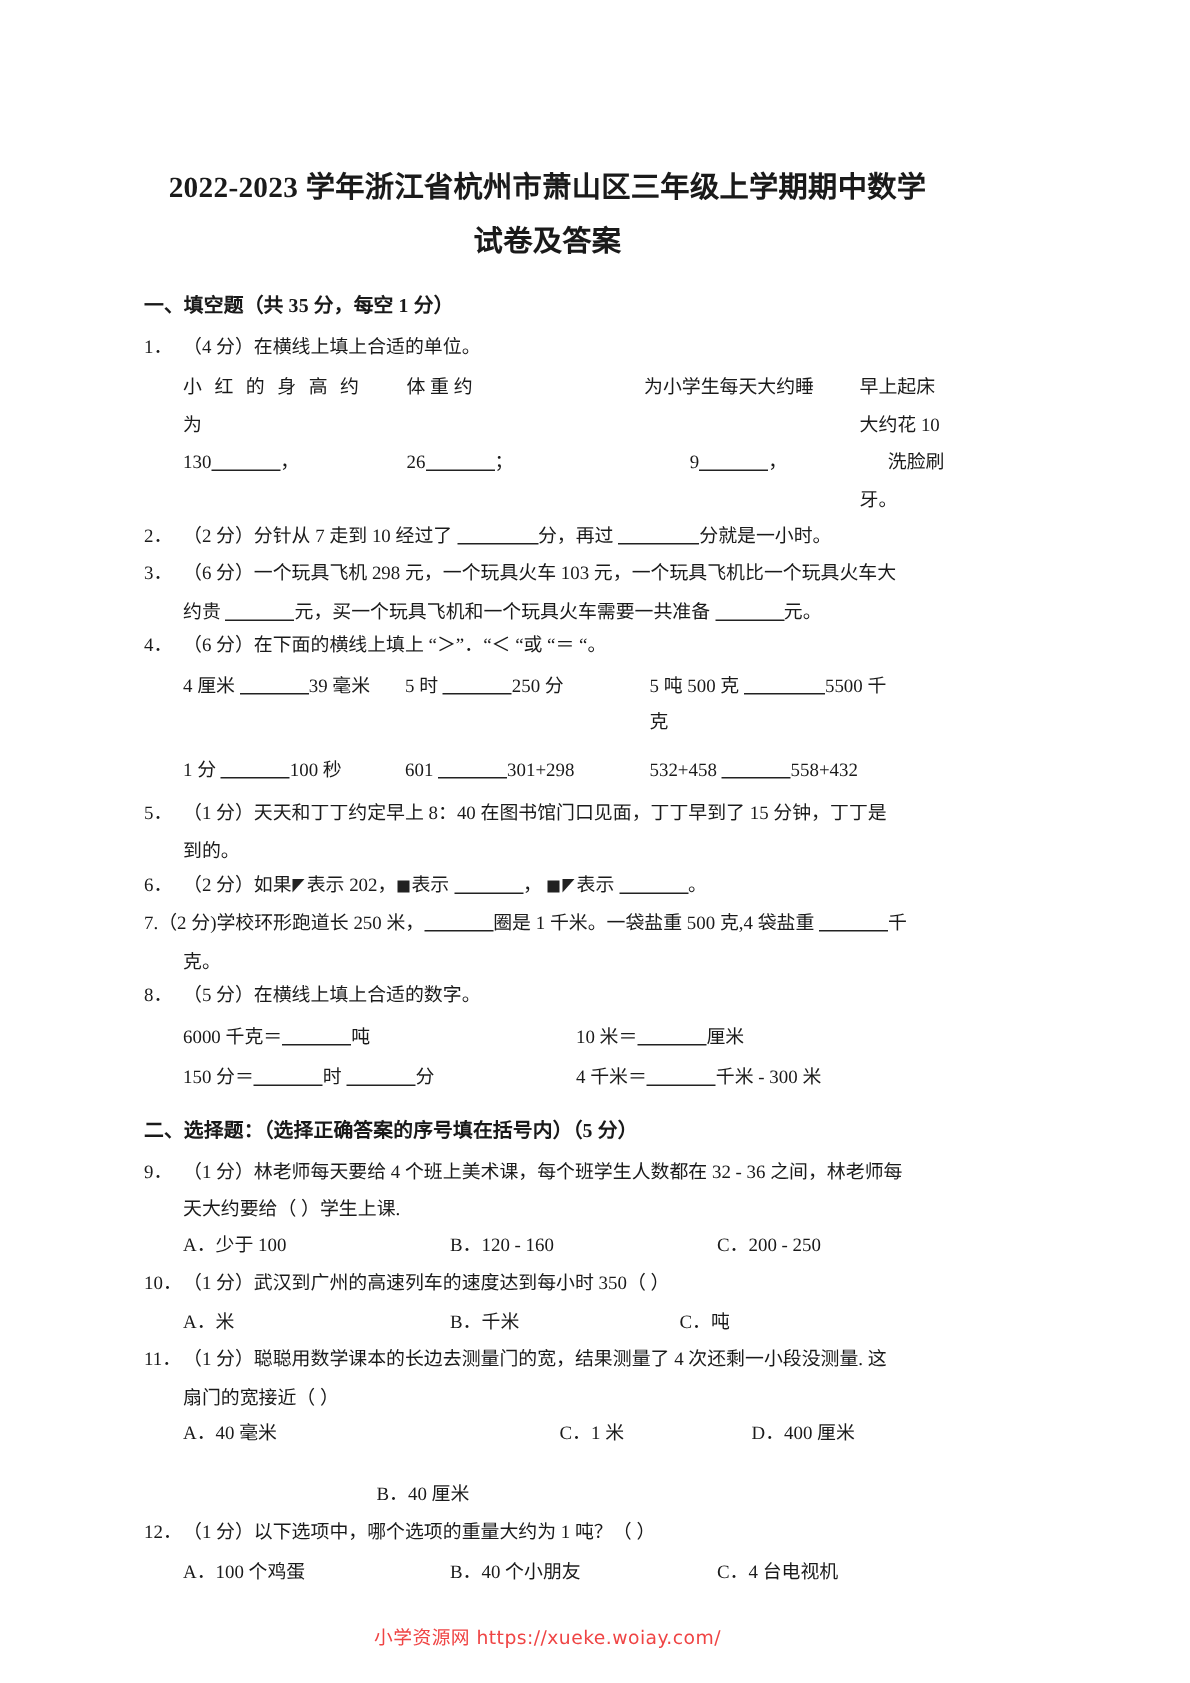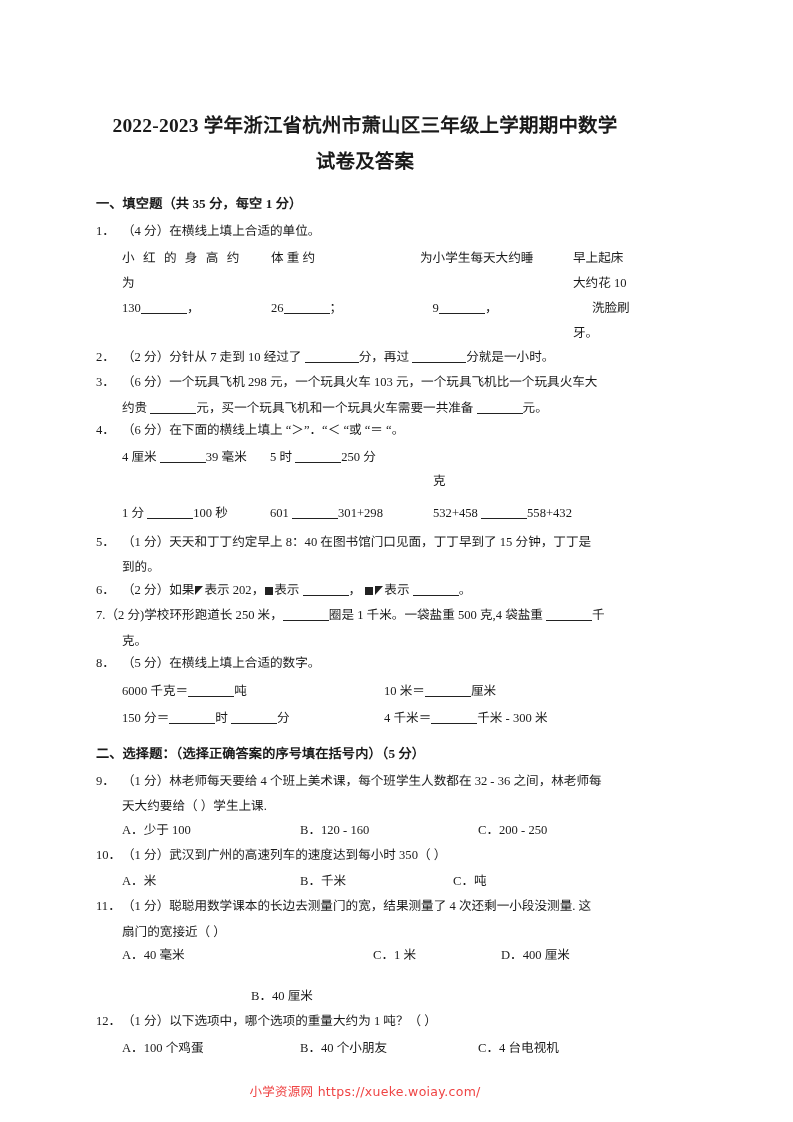--- a/index.html
+++ b/index.html
@@ -75,21 +75,21 @@
 
   
   .q1-grid {
     margin-left: 26px;
     font-size: 12.6px;
     line-height: 25px;
   }
   .q1-row { display: flex; gap: 21px; }
   .q1-c1 { flex: 0 0 128px; }
   .q1-c2 { flex: 0 0 128px; }
-  .q1-c3 { flex: 0 0 132px; }
+  .q1-c3 { flex: 0 0 132px; text-align: center; }
   .q1-c4 { flex: 1 1 auto; }
   .sp-wide { letter-spacing: 2.6px; }
 
   
   .q4-row { display: flex; font-size:12.6px; line-height: 24px; margin-left: 26px; }
   .q4-a { flex: 0 0 148px; }
   .q4-b { flex: 0 0 163px; }
   .q4-c { flex: 1 1 auto; }
   .q4-wrap { margin-left: 26px; font-size:12.6px; line-height:24px; }
   .q4-cont { margin-left: 311px; }
@@ -204,20 +204,22 @@
 
   <div class="q">
     <span class="q-num w-wide">4．</span>
     <span class="q-body">（6 分）在下面的横线上填上 “＞”．“＜ “或 “＝ “。</span>
   </div>
   <div class="q4-row">
     <span class="q4-a"><span>4 厘米</span>
       <span class="blank bl-md"></span><span>39 毫米</span></span>
     <span class="q4-b"><span>5 时</span>
       <span class="blank bl-md"></span><span>250 分</span></span>
+    <span class="q4-c"><span>5 吨 500 克</span>
+      <span class="blank bl-lg"></span><span>5500 千</span></span>
   </div>
   <div class="q4-wrap">
     <span class="q4-cont">克</span>
   </div>
   <div class="q4-row" style="margin-top:8px;">
     <span class="q4-a"><span>1 分</span>
       <span class="blank bl-md"></span><span>100 秒</span></span>
     <span class="q4-b"><span>601</span>
       <span class="blank bl-md"></span><span>301+298</span></span>
     <span class="q4-c"><span>532+458</span>

